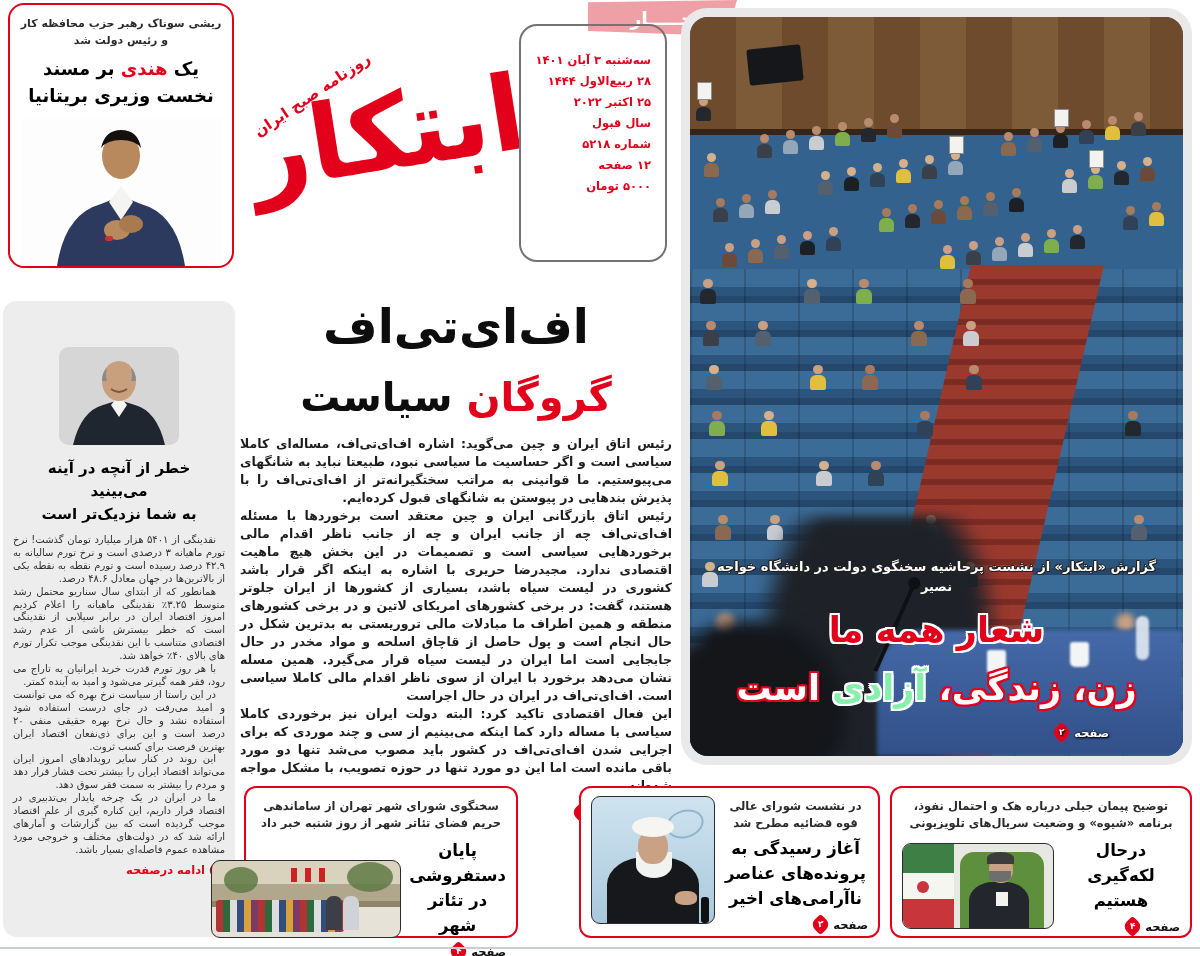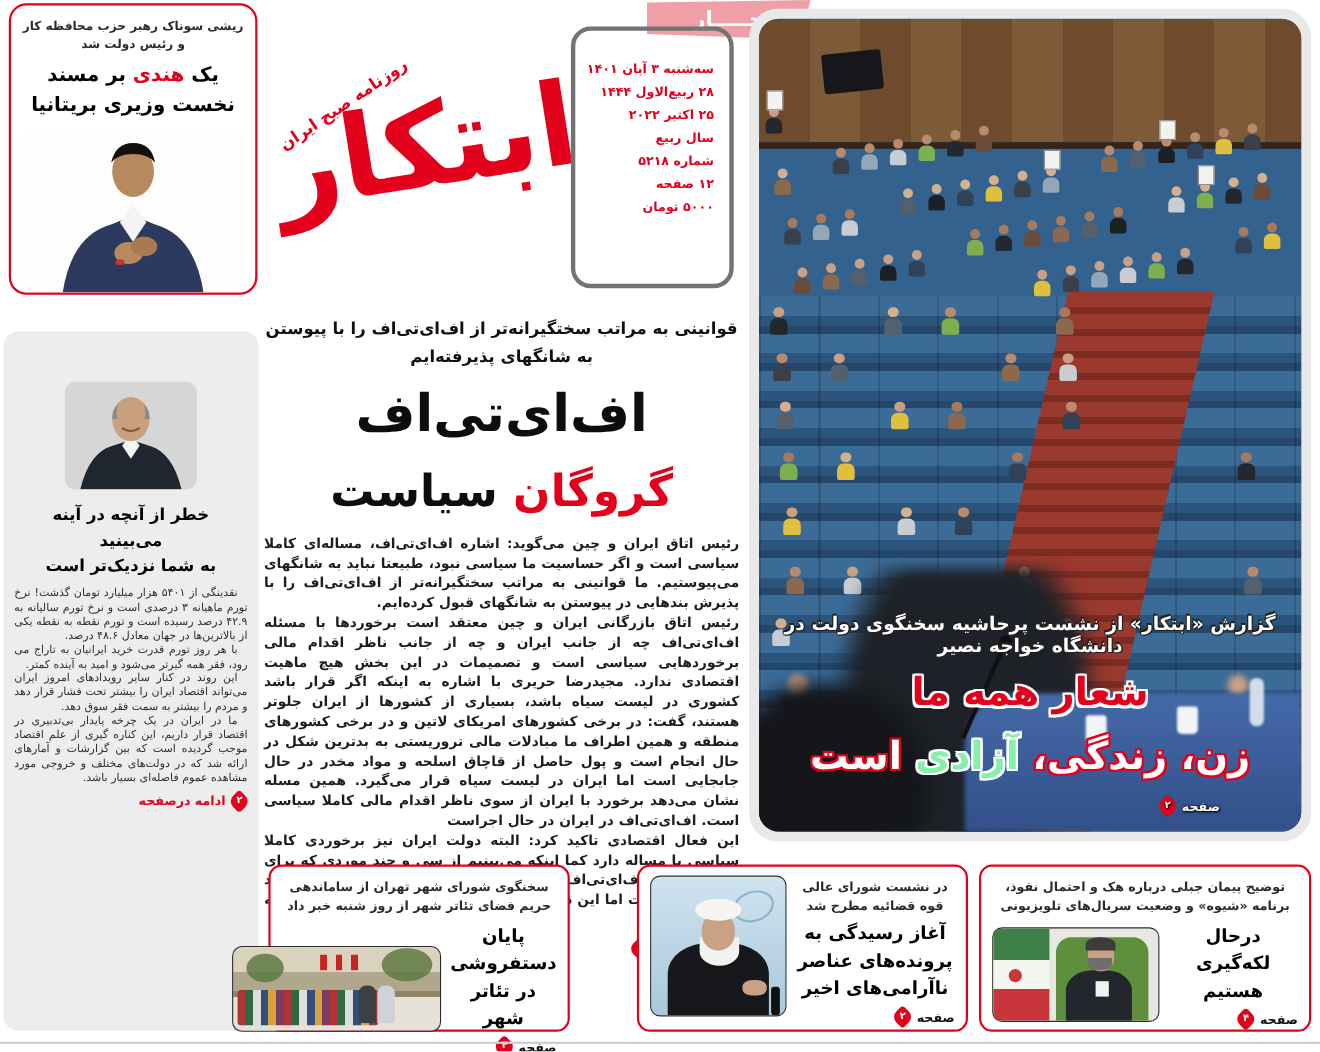--- a/index.html
+++ b/index.html
@@ -20,21 +20,21 @@
   .s-page{position:absolute;left:14px;top:120px;}
   .s-photo{position:absolute;bottom:0;left:50%;transform:translateX(-50%);}
   
   .banner{position:absolute;left:588px;top:0;width:149px;height:36px;background:#efa0a7;
           clip-path:polygon(0 6%,100% 0,93% 100%,0 86%);display:flex;align-items:center;justify-content:center;
           color:#fff;font-weight:bold;font-size:19px;}
   .logo{position:absolute;left:228px;top:26px;width:320px;height:230px;text-align:center;line-height:215px;
         font-size:104px;font-weight:bold;color:#e3001b;transform:rotate(-9deg);}
   .tagline{position:absolute;left:244px;top:86px;color:#e3001b;font-weight:bold;font-size:15px;
         transform:rotate(-34deg);}
-  .datebox{position:absolute;left:519px;top:24px;width:148px;height:238px;border:4px solid #737373;
+  .datebox{position:absolute;left:519px;top:24px;width:148px;height:238px;border:2px solid #737373;
         border-radius:18px;box-sizing:border-box;padding:24px 14px 0 8px;}
   .dline{font-size:11.5px;font-weight:bold;color:#e3001b;text-align:right;line-height:21px;}
   
   .hero{position:absolute;left:681px;top:8px;width:511px;height:757px;margin:0;background:#e9e9e9;
         border-radius:26px;padding:9px;box-sizing:border-box;}
   .photo{position:relative;width:100%;height:100%;border-radius:18px;overflow:hidden;background:#34628e;}
   .wall{position:absolute;top:0;left:0;right:0;height:112px;z-index:1;
         background:repeating-linear-gradient(90deg,#6d4b2c 0 46px,#7d5a38 46px 92px);
         border-bottom:6px solid #34241a;}
   .wall::after{content:"";position:absolute;top:0;left:0;right:0;height:16px;background:#4a3категория;}
@@ -58,21 +58,21 @@
         background:radial-gradient(ellipse at 50% 50%,#14161a 0 60%,rgba(20,22,26,0) 75%);}
   .fg-table{position:absolute;bottom:0;right:0;width:62%;height:17%;z-index:6;filter:blur(2px);
         background:linear-gradient(#456aa8,#32508a);border-top-left-radius:46px;}
   .cup{position:absolute;width:19px;height:25px;background:#f2f4f6;border-radius:3px 3px 5px 5px;z-index:7;filter:blur(1px);}
   .cup.c1{right:19%;bottom:12%;} .cup.c2{right:36%;bottom:11%;}
   .bottle{position:absolute;right:7%;bottom:13%;width:13px;height:44px;background:rgba(236,242,247,.85);
         border-radius:6px;z-index:7;filter:blur(1px);}
   .microd{position:absolute;left:41%;bottom:11%;width:4px;height:92px;background:#0e1013;transform:rotate(24deg);z-index:7;}
   .microd::before{content:"";position:absolute;top:-10px;left:-4px;width:12px;height:12px;border-radius:50%;background:#0e1013;}
   .overlay{position:absolute;left:0;right:0;bottom:16px;z-index:9;text-align:center;}
-  .o-kicker{margin:0 14px 12px;font-size:17px;font-weight:bold;color:#fff;line-height:20px;
+  .o-kicker{margin:0 14px 12px;font-size:13px;font-weight:bold;color:#fff;line-height:20px;
         text-shadow:-1px 0 #222,1px 0 #222,0 -1px #222,0 1px #222,1px 1px #222,-1px -1px #222;}
   .o-h1{font-size:35px;font-weight:bold;color:#e3001b;line-height:1.2;
         text-shadow:-2px 0 #fff,2px 0 #fff,0 -2px #fff,0 2px #fff,2px 2px #fff,-2px -2px #fff,2px -2px #fff,-2px 2px #fff;}
   .o-h2{font-size:35px;font-weight:bold;margin-top:16px;line-height:1.2;}
   .o-h2 .w{color:#fff;
         text-shadow:-2px 0 #e3001b,2px 0 #e3001b,0 -2px #e3001b,0 2px #e3001b,2px 2px #e3001b,-2px -2px #e3001b,2px -2px #e3001b,-2px 2px #e3001b;}
   .o-h2 .r{color:#86efac;
         text-shadow:-2px 0 #fff,2px 0 #fff,0 -2px #fff,0 2px #fff,2px 2px #fff,-2px -2px #fff,2px -2px #fff,-2px 2px #fff;}
   .o-badge{margin-top:16px;padding-right:74px;justify-content:flex-start;color:#fff;
         text-shadow:0 0 3px #000, 1px 1px 2px #000;}
@@ -177,21 +177,21 @@
   <header>
     <div class="banner">
       <span>جـــــار</span>
     </div>
     <div class="logo">ابتکار</div>
     <div class="tagline">روزنامه صبح ایران</div>
     <div class="datebox">
       <div class="dline">سه‌شنبه ۳ آبان ۱۴۰۱</div>
       <div class="dline">۲۸ ربیع‌الاول ۱۴۴۴</div>
       <div class="dline">۲۵ اکتبر ۲۰۲۲</div>
-      <div class="dline">سال ربیع</div>
+      <div class="dline">سال قبول</div>
       <div class="dline">شماره ۵۲۱۸</div>
       <div class="dline">۱۲ صفحه</div>
       <div class="dline">۵۰۰۰ تومان</div>
     </div>
   </header>
 
   <figure class="hero">
     <div class="photo">
       <div class="wall"></div>
       <div class="speakerbox"></div>
@@ -534,21 +534,20 @@
           <span>صفحه</span>
           <span class="diamond">
               <i>۲</i>
             </span>
         </div>
       </figcaption>
     </div>
   </figure>
 
   <section class="lead">
-    <p class="l-kicker">قوانینی به مراتب سختگیرانه‌تر از اف‌ای‌تی‌اف را با پیوستن به شانگهای پذیرفته‌ایم</p>
     <h1 class="l-h1">اف‌ای‌تی‌اف</h1>
     <h1 class="l-h2">
       <span class="red">گروگان</span>
       <span>سیاست</span>
     </h1>
     <div class="l-body">
       <p>رئیس اتاق ایران و چین می‌گوید: اشاره اف‌ای‌تی‌اف، مساله‌ای کاملا سیاسی است و اگر حساسیت ما سیاسی نبود، طبیعتا نباید به شانگهای می‌پیوستیم. ما قوانینی به مراتب سختگیرانه‌تر از اف‌ای‌تی‌اف را با پذیرش بندهایی در پیوستن به شانگهای قبول کرده‌ایم.</p>
       <p>رئیس اتاق بازرگانی ایران و چین معتقد است برخوردها با مسئله اف‌ای‌تی‌اف چه از جانب ایران و چه از جانب ناظر اقدام مالی برخوردهایی سیاسی است و تصمیمات در این بخش هیچ ماهیت اقتصادی ندارد. مجیدرضا حریری با اشاره به اینکه اگر قرار باشد کشوری در لیست سیاه باشد، بسیاری از کشورها از ایران جلوتر هستند، گفت: در برخی کشورهای امریکای لاتین و در برخی کشورهای منطقه و همین اطراف ما مبادلات مالی تروریستی به بدترین شکل در حال انجام است و پول حاصل از قاچاق اسلحه و مواد مخدر در حال جابجایی است اما ایران در لیست سیاه قرار می‌گیرد. همین مسله نشان می‌دهد برخورد با ایران از سوی ناظر اقدام مالی کاملا سیاسی است. اف‌ای‌تی‌اف در ایران در حال اجراست</p>
       <p>این فعال اقتصادی تاکید کرد: البته دولت ایران نیز برخوردی کاملا سیاسی با مساله دارد کما اینکه می‌بینیم از سی و چند موردی که برای اجرایی شدن اف‌ای‌تی‌اف در کشور باید مصوب می‌شد تنها دو مورد باقی مانده است اما این دو مورد تنها در حوزه تصویب، با مشکل مواجه شده‌اند.</p>
     </div>
@@ -571,21 +570,23 @@
         <path d="M77 34 q0 -9 -5 -13 q2 8 0 13z" fill="#8a8a8a"></path>
         <path d="M52 42 q8 6 16 0" stroke="#7c5a3e" stroke-width="2" fill="none"></path>
       </svg>
     </div>
     <h3 class="e-title">
       <span>خطر از آنچه در آینه می‌بینید</span><br>
       <span>به شما نزدیک‌تر است</span>
     </h3>
     <div class="e-body">
       <p>نقدینگی از ۵۴۰۱ هزار میلیارد تومان گذشت! نرخ تورم ماهیانه ۳ درصدی است و نرخ تورم سالیانه به ۴۲.۹ درصد رسیده است و تورم نقطه به نقطه یکی از بالاترین‌ها در جهان معادل ۴۸.۶ درصد.</p>
+      <p>همانطور که از ابتدای سال سناریو محتمل رشد متوسط ۳.۲۵٪ نقدینگی ماهیانه را اعلام کردیم امروز اقتصاد ایران در برابر سیلابی از نقدینگی است که خطر بیسترش ناشی از عدم رشد اقتصادی متناسب با این نقدینگی موجب تکرار تورم های بالای ۴۰٪ خواهد شد.</p>
       <p>با هر روز تورم قدرت خرید ایرانیان به تاراج می رود، فقر همه گیرتر می‌شود و امید به آینده کمتر.</p>
+      <p>در این راستا از سیاست نرخ بهره که می توانست و امید می‌رفت در جای درست استفاده شود استفاده نشد و حال نرخ بهره حقیقی منفی ۲۰ درصد است و این برای ذی‌نفعان اقتصاد ایران بهترین فرصت برای کسب ثروت.</p>
       <p>این روند در کنار سایر رویدادهای امروز ایران می‌تواند اقتصاد ایران را بیشتر تحت فشار قرار دهد و مردم را بیشتر به سمت فقر سوق دهد.</p>
       <p>ما در ایران در یک چرخه پایدار بی‌تدبیری در اقتصاد قرار داریم، این کناره گیری از علم اقتصاد موجب گردیده است که بین گزارشات و آمارهای ارائه شد که در دولت‌های مختلف و خروجی مورد مشاهده عموم فاصله‌ای بسیار باشد.</p>
     </div>
     <div class="pbadge redlbl e-footer">
       <span class="lbl">ادامه درصفحه</span>
       <span class="diamond">
           <i>۲</i>
         </span>
     </div>
   </aside>

